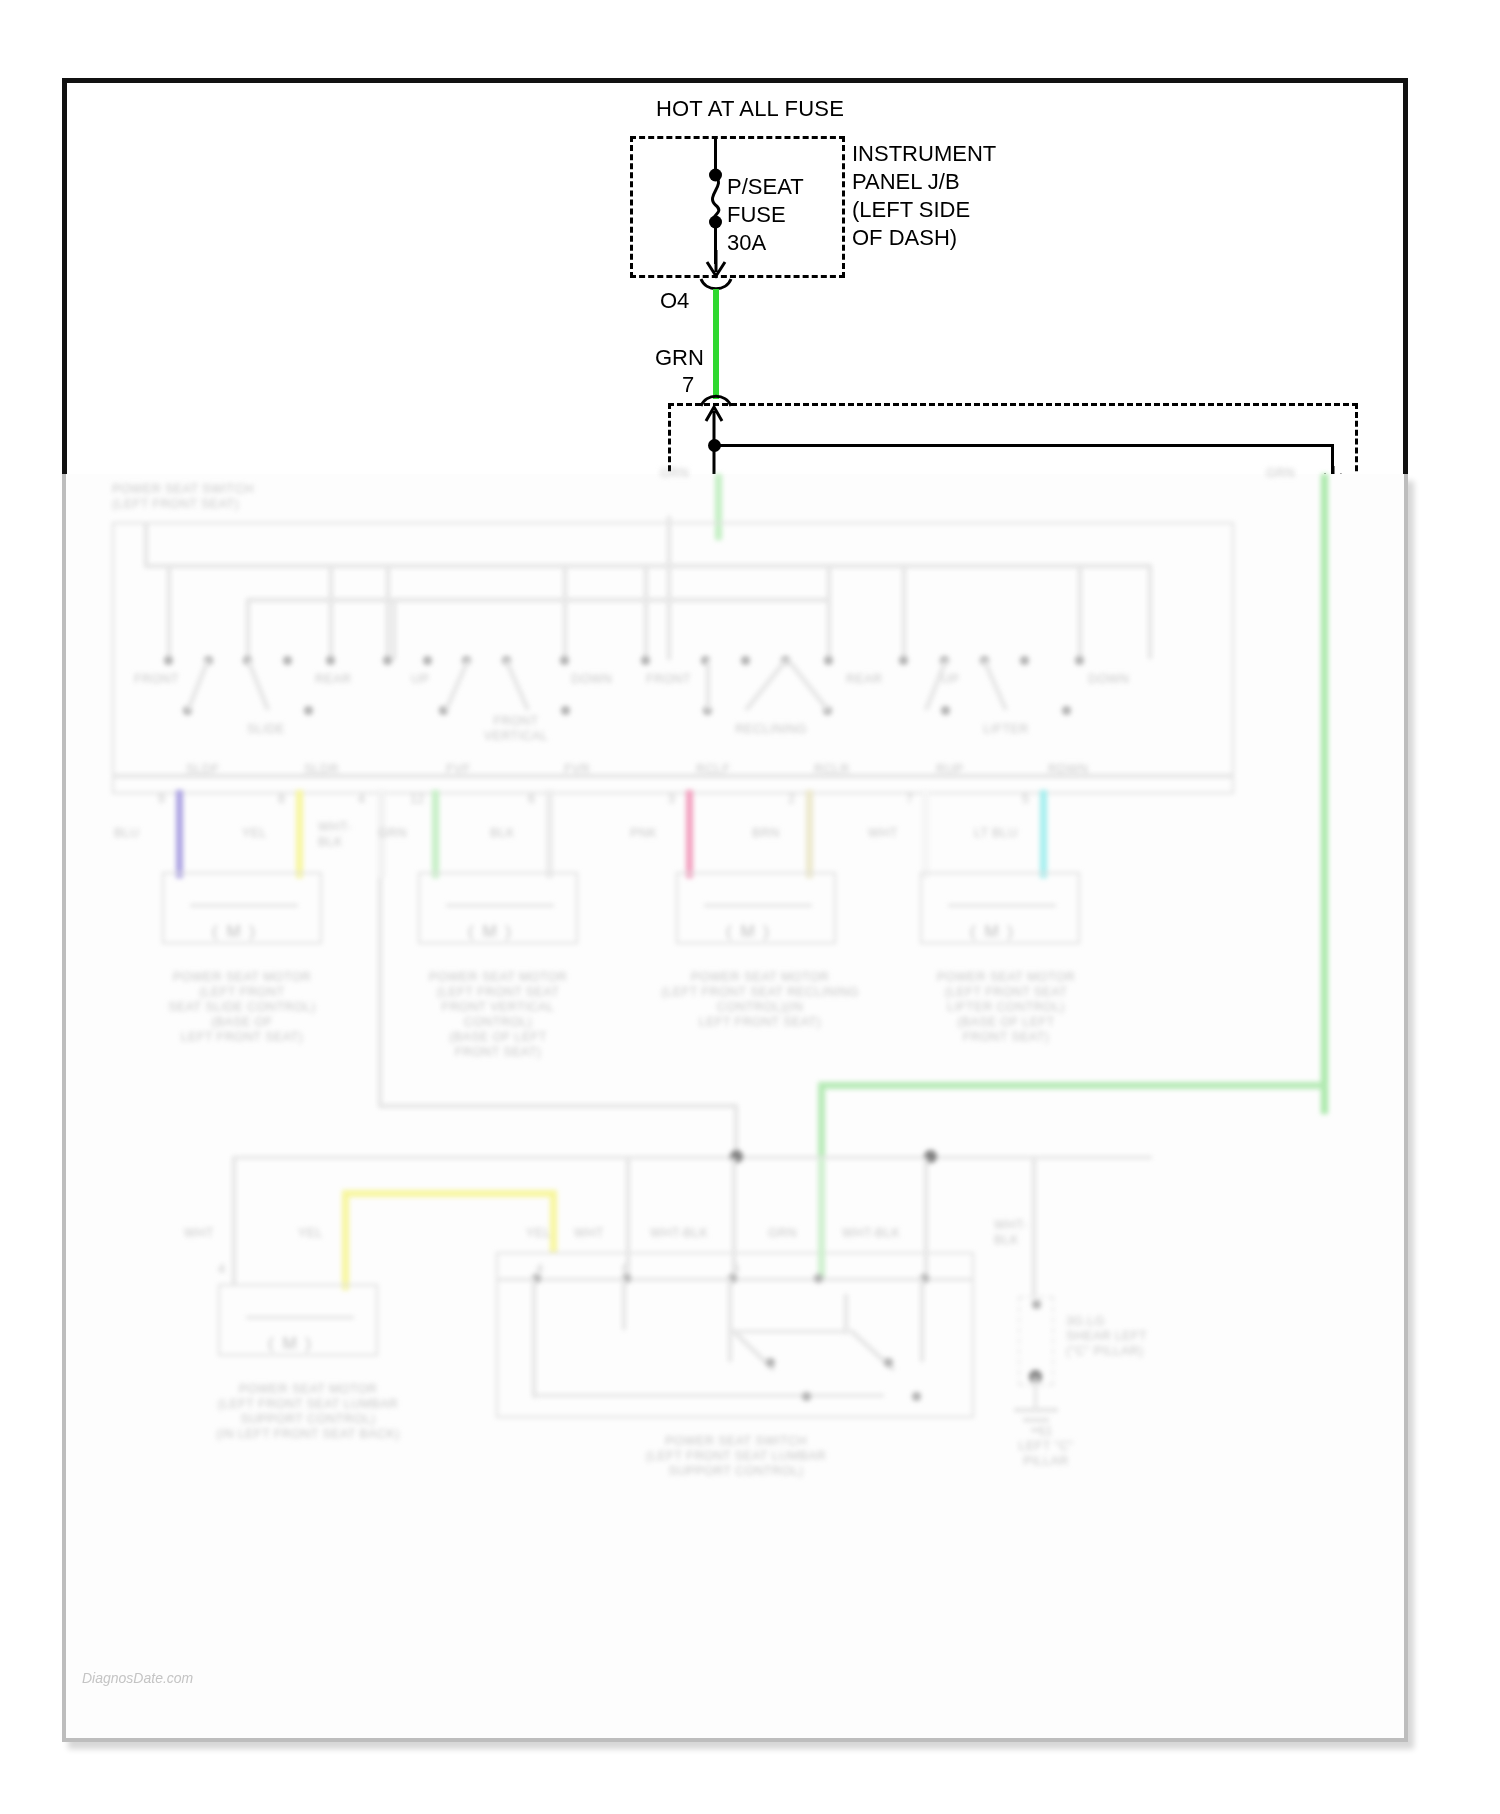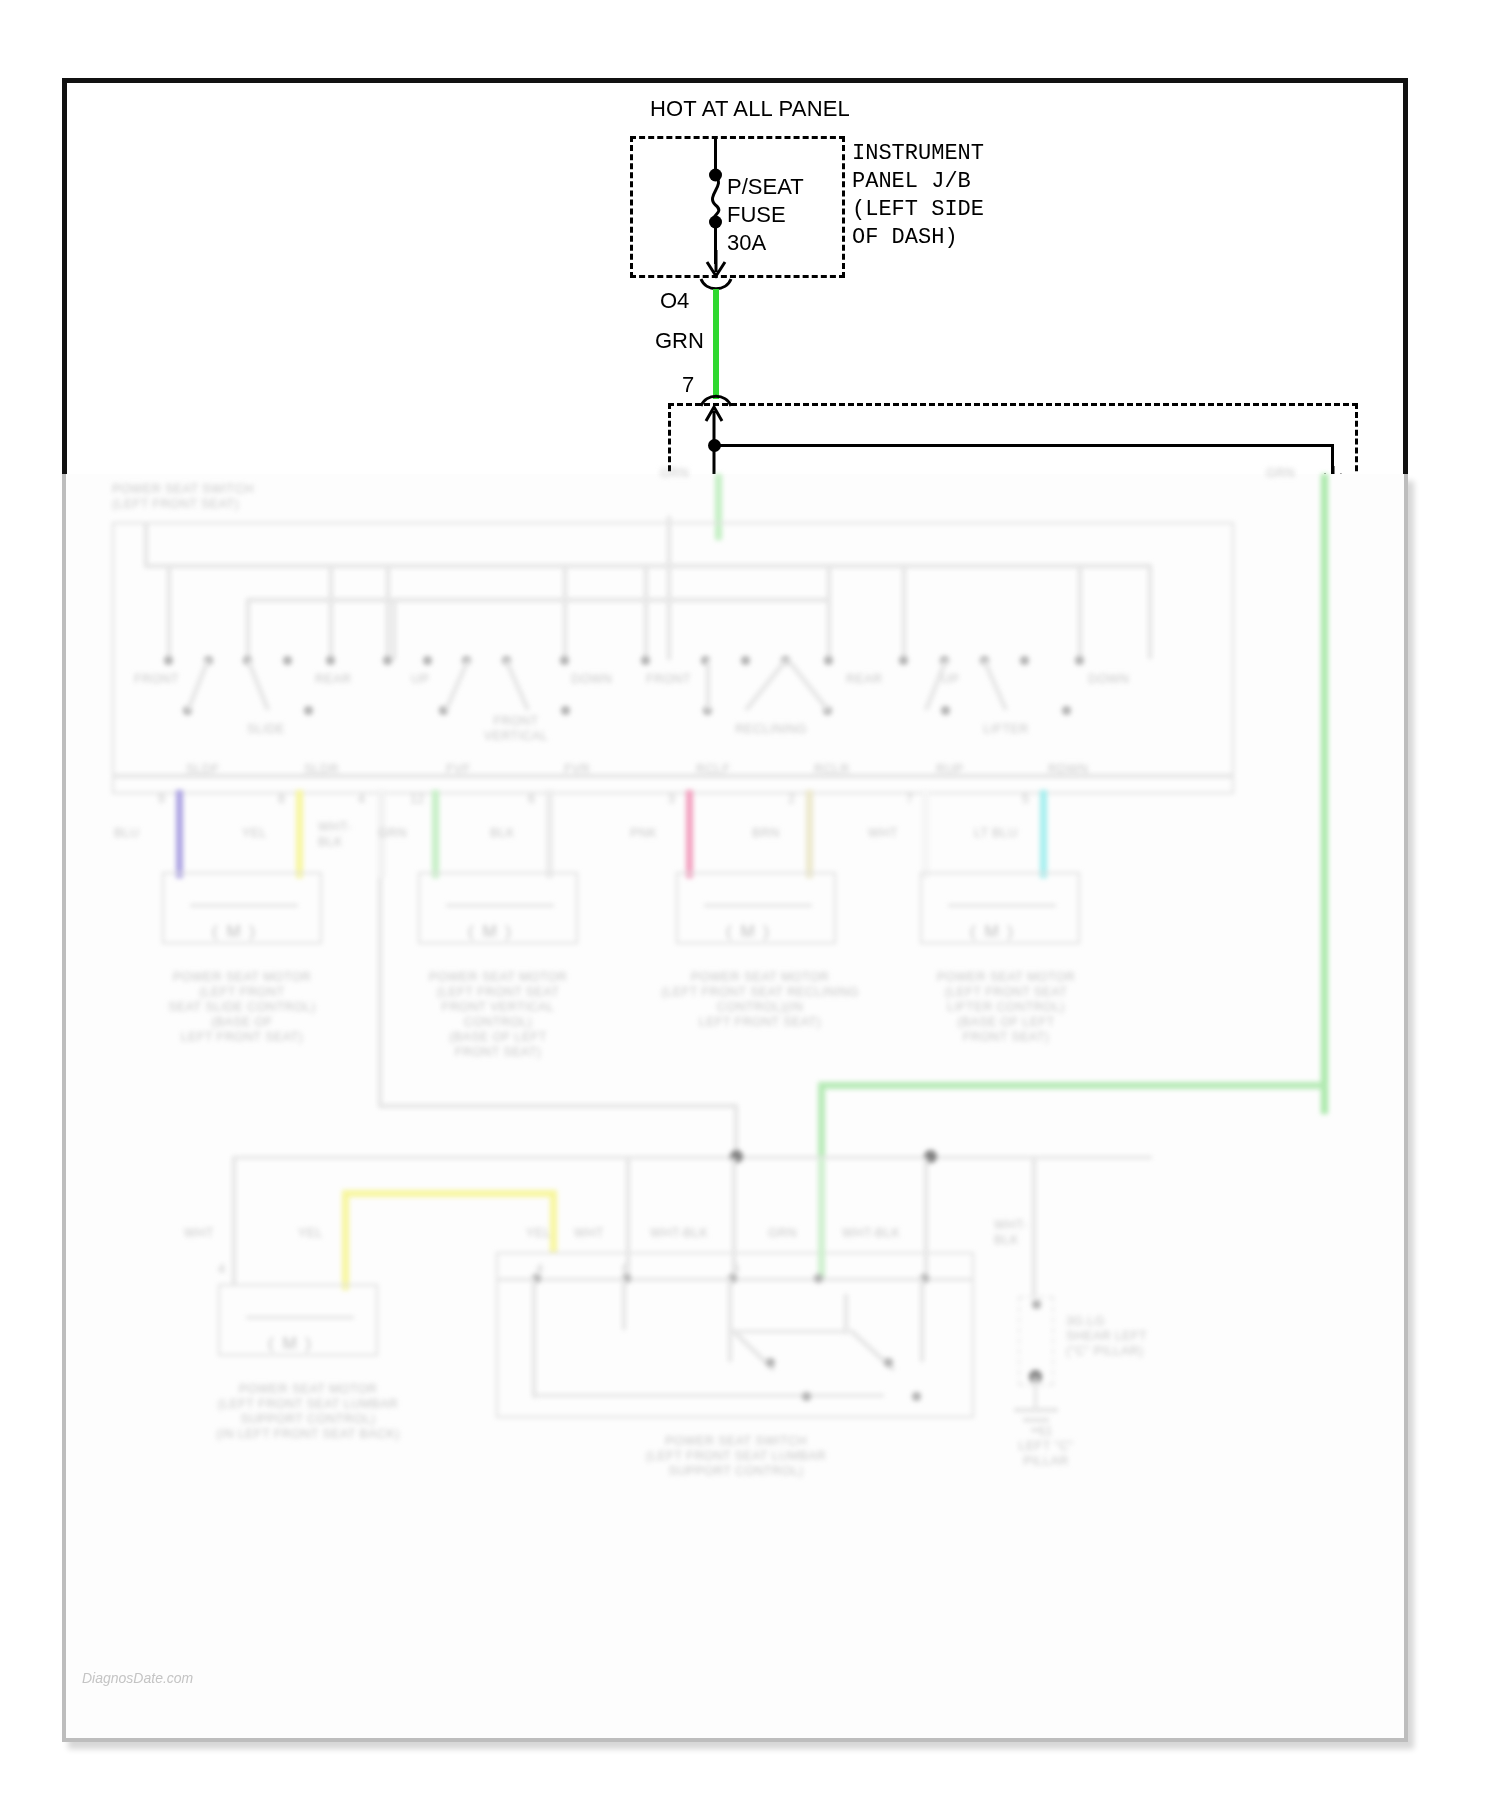--- a/index.html
+++ b/index.html
@@ -15,21 +15,21 @@
                background:#fdfdfd;border:4px solid #bdbdbd;border-top:none;box-sizing:border-box;
                box-shadow:6px 7px 6px rgba(0,0,0,.16);}
   .blurwrap{position:absolute;left:0;top:0;width:100%;height:100%;
             filter:blur(2.6px) opacity(.55) grayscale(.15);}
 
   
   .hot-label{position:absolute;left:640px;top:95px;width:220px;text-align:center;
              font-size:22px;line-height:28px;color:#000;letter-spacing:.2px;}
   .jb-box{position:absolute;left:630px;top:136px;width:215px;height:142px;
           border:3px dashed #000;box-sizing:border-box;background:transparent;}
-  .jb-note{position:absolute;left:852px;top:140px;font-size:22px;line-height:28px;color:#000;white-space:pre-line;font-family:Liberation Mono, monospace;}
+  .jb-note{position:absolute;left:852px;top:140px;font-size:22px;line-height:28px;color:#000;white-space:pre-line;}
   .fuse-note{position:absolute;left:727px;top:173px;font-size:22px;line-height:28px;color:#000;white-space:pre-line;}
 
   .jc-note{position:absolute;left:1090px;top:322px;width:300px;text-align:right;
            font-size:22px;line-height:28px;color:#000;white-space:pre-line;}
 
   .jc-box{position:absolute;left:668px;top:403px;width:690px;height:86px;
           border:3px dashed #000;box-sizing:border-box;}
 
   .txt{position:absolute;font-size:22px;color:#000;white-space:nowrap;}
 
@@ -50,21 +50,21 @@
   .wm{position:absolute;left:78px;top:1688px;font-size:14px;color:#c4c4c4;font-style:italic;}
 </style>
 </head>
 <body>
 
 <div id="stage">
 
   <div class="frame-top"></div>
 
   <div class="hot-label">HOT AT
-ALL PANEL</div>
+ALL FUSE</div>
 
   <div class="jb-box"></div>
   <div class="jb-note">INSTRUMENT
 PANEL J/B
 (LEFT SIDE
 OF DASH)</div>
   <div class="fuse-note">P/SEAT
 FUSE
 30A</div>
 
@@ -80,21 +80,21 @@
   <svg style="position:absolute;left:703px;top:250px;" width="26" height="30">
     <path d="M13 0 L13 22 M4 12 L13 26 L22 12" stroke="#000" stroke-width="3" fill="none"></path>
   </svg>
 
   <svg style="position:absolute;left:698px;top:278px;" width="36" height="16">
     <path d="M3 1 C 8 14, 28 14, 33 1" stroke="#000" stroke-width="3" fill="none"></path>
   </svg>
   <div class="txt" style="left:660px;top:288px;">O4</div>
 
   <div class="wire-grn" style="left:713px;top:289px;height:110px;"></div>
-  <div class="txt" style="left:655px;top:328px;">GRN</div>
+  <div class="txt" style="left:655px;top:345px;">GRN</div>
   <div class="txt" style="left:682px;top:372px;">7</div>
   <svg style="position:absolute;left:698px;top:392px;" width="36" height="16">
     <path d="M3 14 C 8 1, 28 1, 33 14" stroke="#000" stroke-width="3" fill="none"></path>
   </svg>
 
   <div class="jc-box"></div>
 
   <svg style="position:absolute;left:700px;top:403px;" width="30" height="90">
     <path d="M14 88 L14 8 M6 18 L14 4 L22 18" stroke="#000" stroke-width="3" fill="none"></path>
   </svg>

